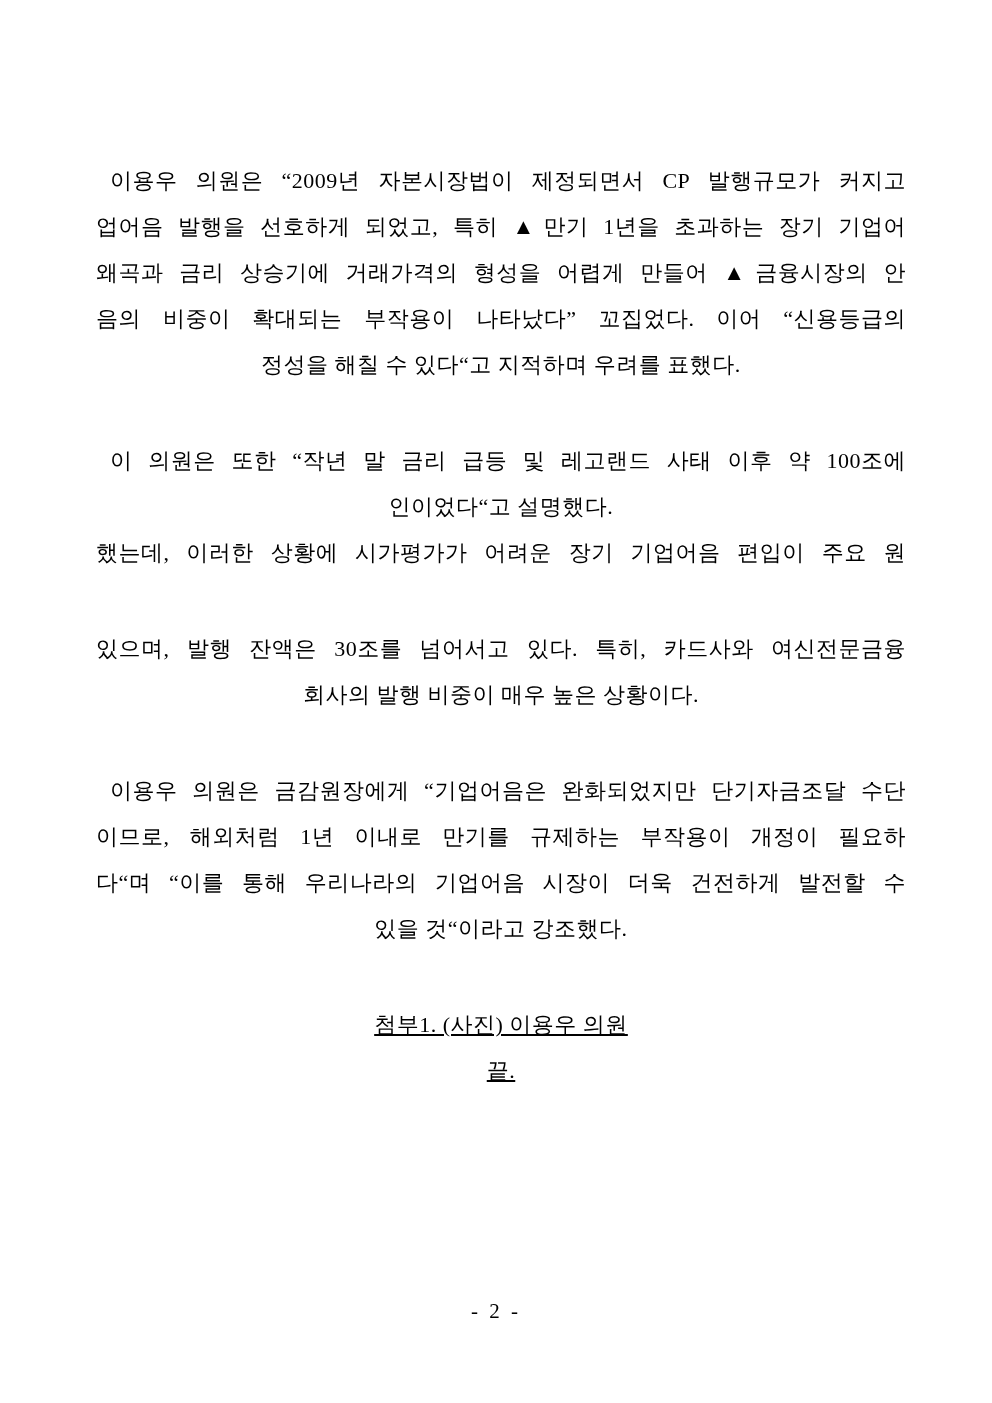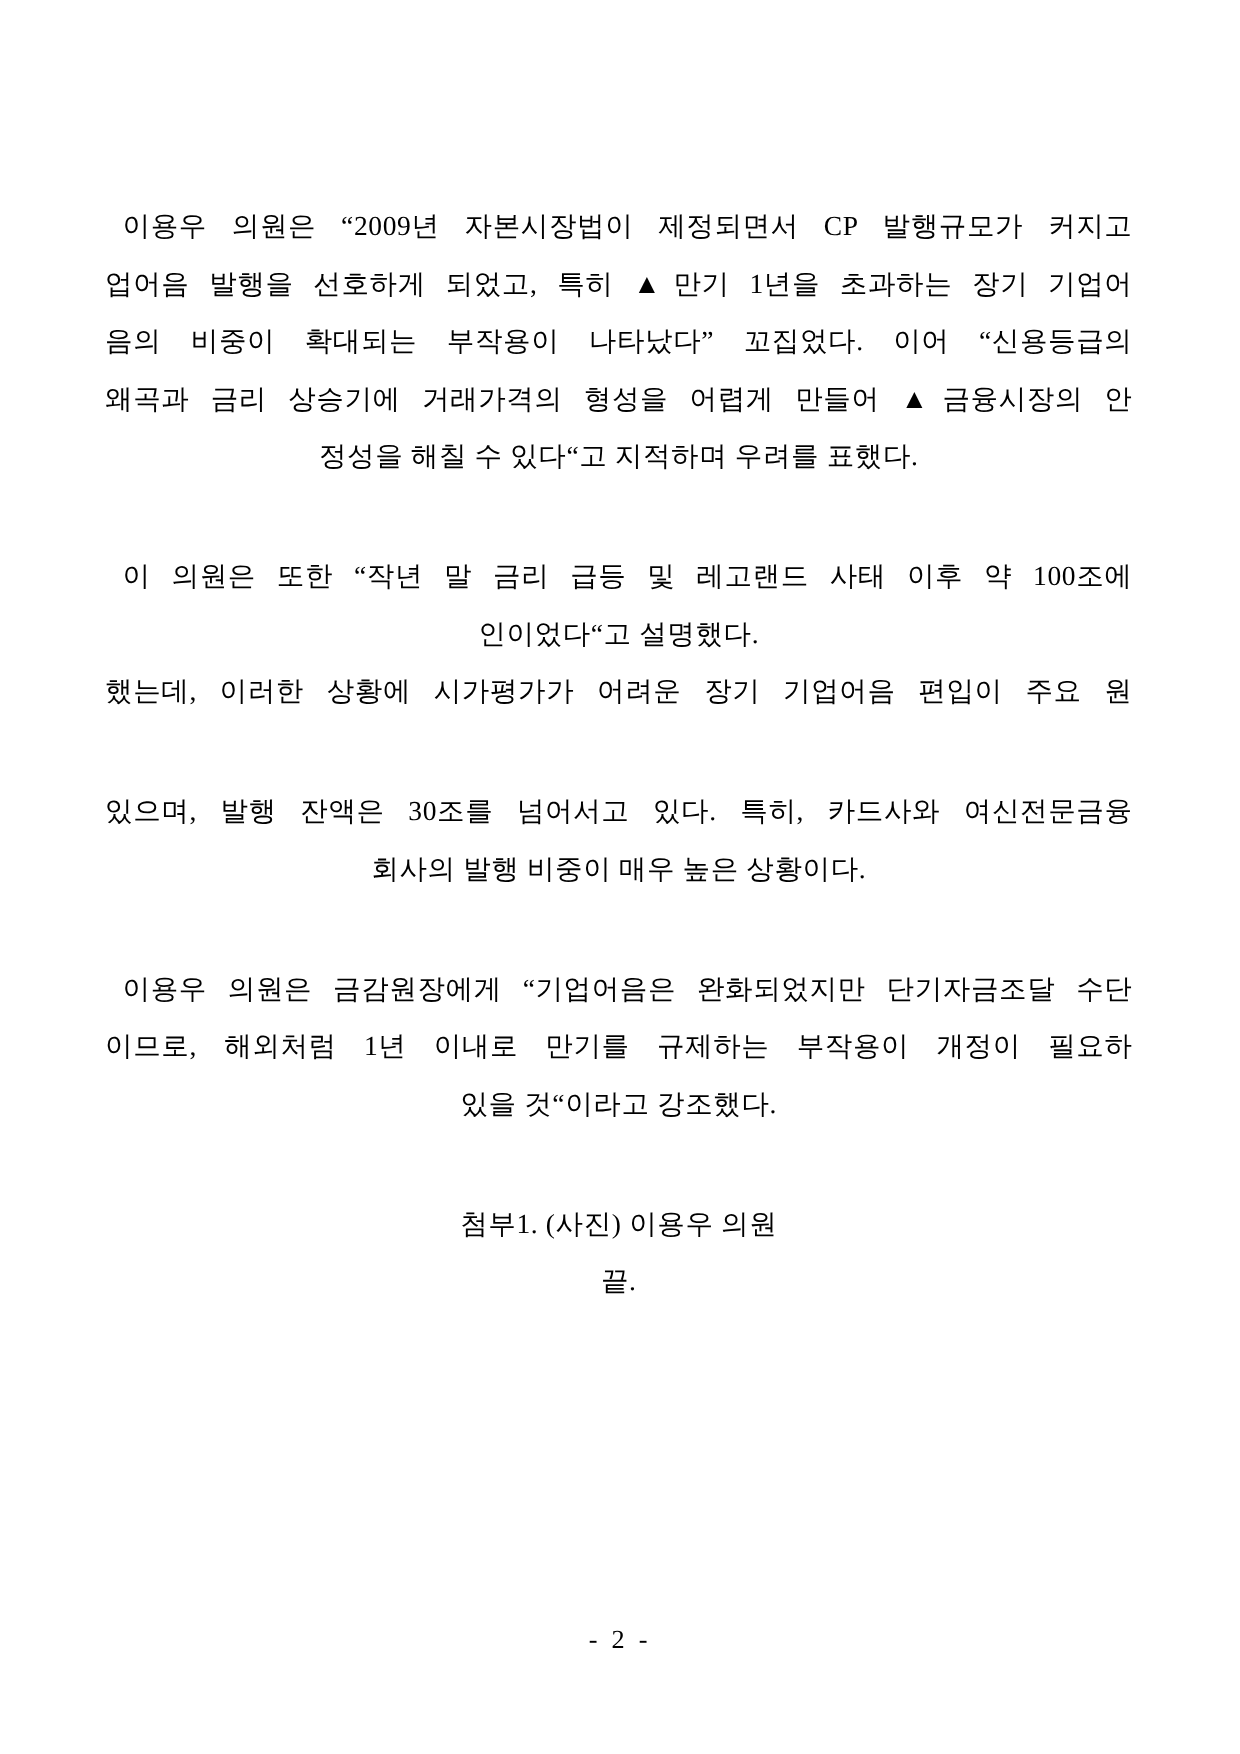--- a/index.html
+++ b/index.html
@@ -15,25 +15,26 @@
     font-size: 22px;
     overflow: hidden;
   }
   .content {
     position: absolute;
     left: 84px;
     top: 158px;
     width: 822px;
   }
   .para { margin-bottom: 50px; }
-  .para:last-child { margin-bottom: 0; }
+  .para:last-child { margin-bottom: 0; text-decoration: underline; }
   .line {
     line-height: 46px;
     letter-spacing: 0.5px;
     min-height: 46px;
+    margin-left: 12px;
   }
   .jline {
     text-align: justify;
     text-align-last: justify;
   }
   .lline { text-align: center; }
   .indent { text-indent: 14px; }
   .footer {
     position: absolute;
     left: 0;
@@ -47,39 +48,40 @@
 </style>
 </head>
 <body>
 
 <div class="page">
   <div class="content">
 
     <div class="para">
       <div class="line jline indent">이용우 의원은 “2009년 자본시장법이 제정되면서 CP 발행규모가 커지고</div>
       <div class="line jline">업어음 발행을 선호하게 되었고, 특히 ▲만기 1년을 초과하는 장기 기업어</div>
+      <div class="line jline">왜곡과 금리 상승기에 거래가격의 형성을 어렵게 만들어 ▲금융시장의 안</div>
       <div class="line jline">음의 비중이 확대되는 부작용이 나타났다” 꼬집었다. 이어 “신용등급의</div>
-      <div class="line jline">왜곡과 금리 상승기에 거래가격의 형성을 어렵게 만들어 ▲금융시장의 안</div>
       <div class="line lline">정성을 해칠 수 있다“고 지적하며 우려를 표했다.</div>
     </div>
 
     <div class="para">
       <div class="line jline indent">이 의원은 또한 “작년 말 금리 급등 및 레고랜드 사태 이후 약 100조에</div>
       <div class="line lline">인이었다“고 설명했다.</div>
       <div class="line jline">했는데, 이러한 상황에 시가평가가 어려운 장기 기업어음 편입이 주요 원</div>
     </div>
 
     <div class="para">
       <div class="line jline">있으며, 발행 잔액은 30조를 넘어서고 있다. 특히, 카드사와 여신전문금융</div>
       <div class="line lline">회사의 발행 비중이 매우 높은 상황이다.</div>
     </div>
 
     <div class="para">
       <div class="line jline indent">이용우 의원은 금감원장에게 “기업어음은 완화되었지만 단기자금조달 수단</div>
       <div class="line jline">이므로, 해외처럼 1년 이내로 만기를 규제하는 부작용이 개정이 필요하</div>
+      <div class="line jline">다“며 “이를 통해 우리나라의 기업어음 시장이 더욱 건전하게 발전할 수</div>
       <div class="line lline">있을 것“이라고 강조했다.</div>
     </div>
 
     <div class="para">
       <div class="line lline">첨부1. (사진) 이용우 의원</div>
       <div class="line lline">끝.</div>
     </div>
 
   </div>
 

